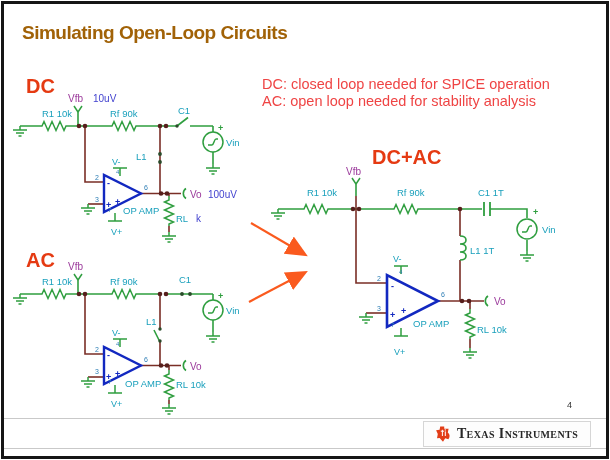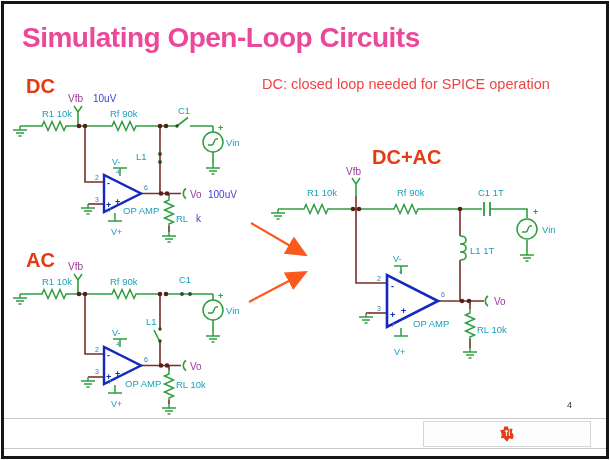--- a/index.html
+++ b/index.html
@@ -1,18 +1,18 @@
 <!DOCTYPE html>
 <html><head>
 <meta charset="utf-8">
 <style>
   html,body{margin:0;padding:0;background:#fff;}
   body{width:610px;height:460px;position:relative;font-family:"Liberation Sans",sans-serif;overflow:hidden;}
   .slide-border{position:absolute;left:1px;top:1px;right:1px;bottom:1px;border:3px solid #151515;box-sizing:border-box;pointer-events:none;z-index:10;}
-  .title{position:absolute;left:22px;top:22px;font-size:28px;font-weight:bold;color:#ec4899;letter-spacing:-0.5px;white-space:nowrap;}
+  .title{position:absolute;left:22px;top:22px;font-size:19px;font-weight:bold;color:#a16207;letter-spacing:-0.5px;white-space:nowrap;}
   .desc{position:absolute;left:262px;top:76px;font-size:14.5px;line-height:17px;color:#ef4444;white-space:nowrap;}
   svg.diagram{position:absolute;left:0;top:0;}
   .hline{position:absolute;left:4px;right:4px;height:1px;background:#c9c9c9;}
   .hline.top{top:418px;}
   .hline.bot{top:448px;}
   .pagenum{position:absolute;left:567px;top:400px;font-size:9px;color:#333;}
   .ti-block{position:absolute;left:423px;top:421px;width:168px;height:26px;background:#fdfdfd;border:1px solid #d6d6d6;box-sizing:border-box;display:flex;align-items:center;justify-content:center;gap:6px;}
   .ti-brand{font-family:"Liberation Serif",serif;font-variant:small-caps;font-weight:600;font-size:14px;color:#262626;letter-spacing:0.4px;line-height:1;}
   text{font-family:"Liberation Sans",sans-serif;}
   .t-comp{fill:#1aa0bc;font-size:9.5px;}
@@ -27,20 +27,21 @@
 </style>
 </head>
 <body>
 
 <div class="slide-border"></div>
 
 <div class="title">Simulating Open-Loop Circuits</div>
 
 <div class="desc">
   <div>DC: closed loop needed for SPICE operation</div>
+  <div>AC: open loop needed for stability analysis</div>
 </div>
 
 <svg class="diagram" width="610" height="460" viewBox="0 0 610 460">
   <defs>
     <g id="gnd" stroke="#2f9e3f" stroke-width="1.5" fill="none">
       <path d="M0,0 V4 M-7,4 H7 M-4,7 H4 M-1.5,10 H1.5"></path>
     </g>
     <path id="railtop" d="M-7,0 H7 M0,0 V8" stroke="#2f9e3f" stroke-width="1.5" fill="none"></path>
     <path id="railbot" d="M0,0 V8 M-7,8 H7" stroke="#2f9e3f" stroke-width="1.5" fill="none"></path>
     <path id="resH" d="M0,0 H4 L6,-4.5 L10,4.5 L14,-4.5 L18,4.5 L22,-4.5 L26,4.5 L28,0 H30" stroke="#2f9e3f" stroke-width="1.5" fill="none"></path>
@@ -272,13 +273,14 @@
 <div class="hline bot"></div>
 
 <div class="pagenum">4</div>
 
 <div class="ti-block">
   <svg width="15" height="17" viewBox="0 0 15 17">
     <path d="M4.2,0.5 h4 v2.3 h4.4 l-0.8,3.8 c2.3,1.9 2.3,4.8 0.6,6.6 l-3.2,-0.9 l-2.2,3.5 l-3.4,-3.8 l-2.6,0.3 l0.8,-4.3 l-1.7,-3.7 l3.5,-0.6 z" fill="#e23d17"></path>
     <path d="M6.4,3.8 v6.2 M4.8,5.2 h3.2 M9.3,5.4 v4.6" stroke="#ffffff" stroke-width="1" fill="none"></path>
     <circle cx="9.3" cy="3.9" r="0.7" fill="#ffffff"></circle>
   </svg>
+  <span class="ti-brand">Texas Instruments</span>
 </div>
 
 </body></html>

